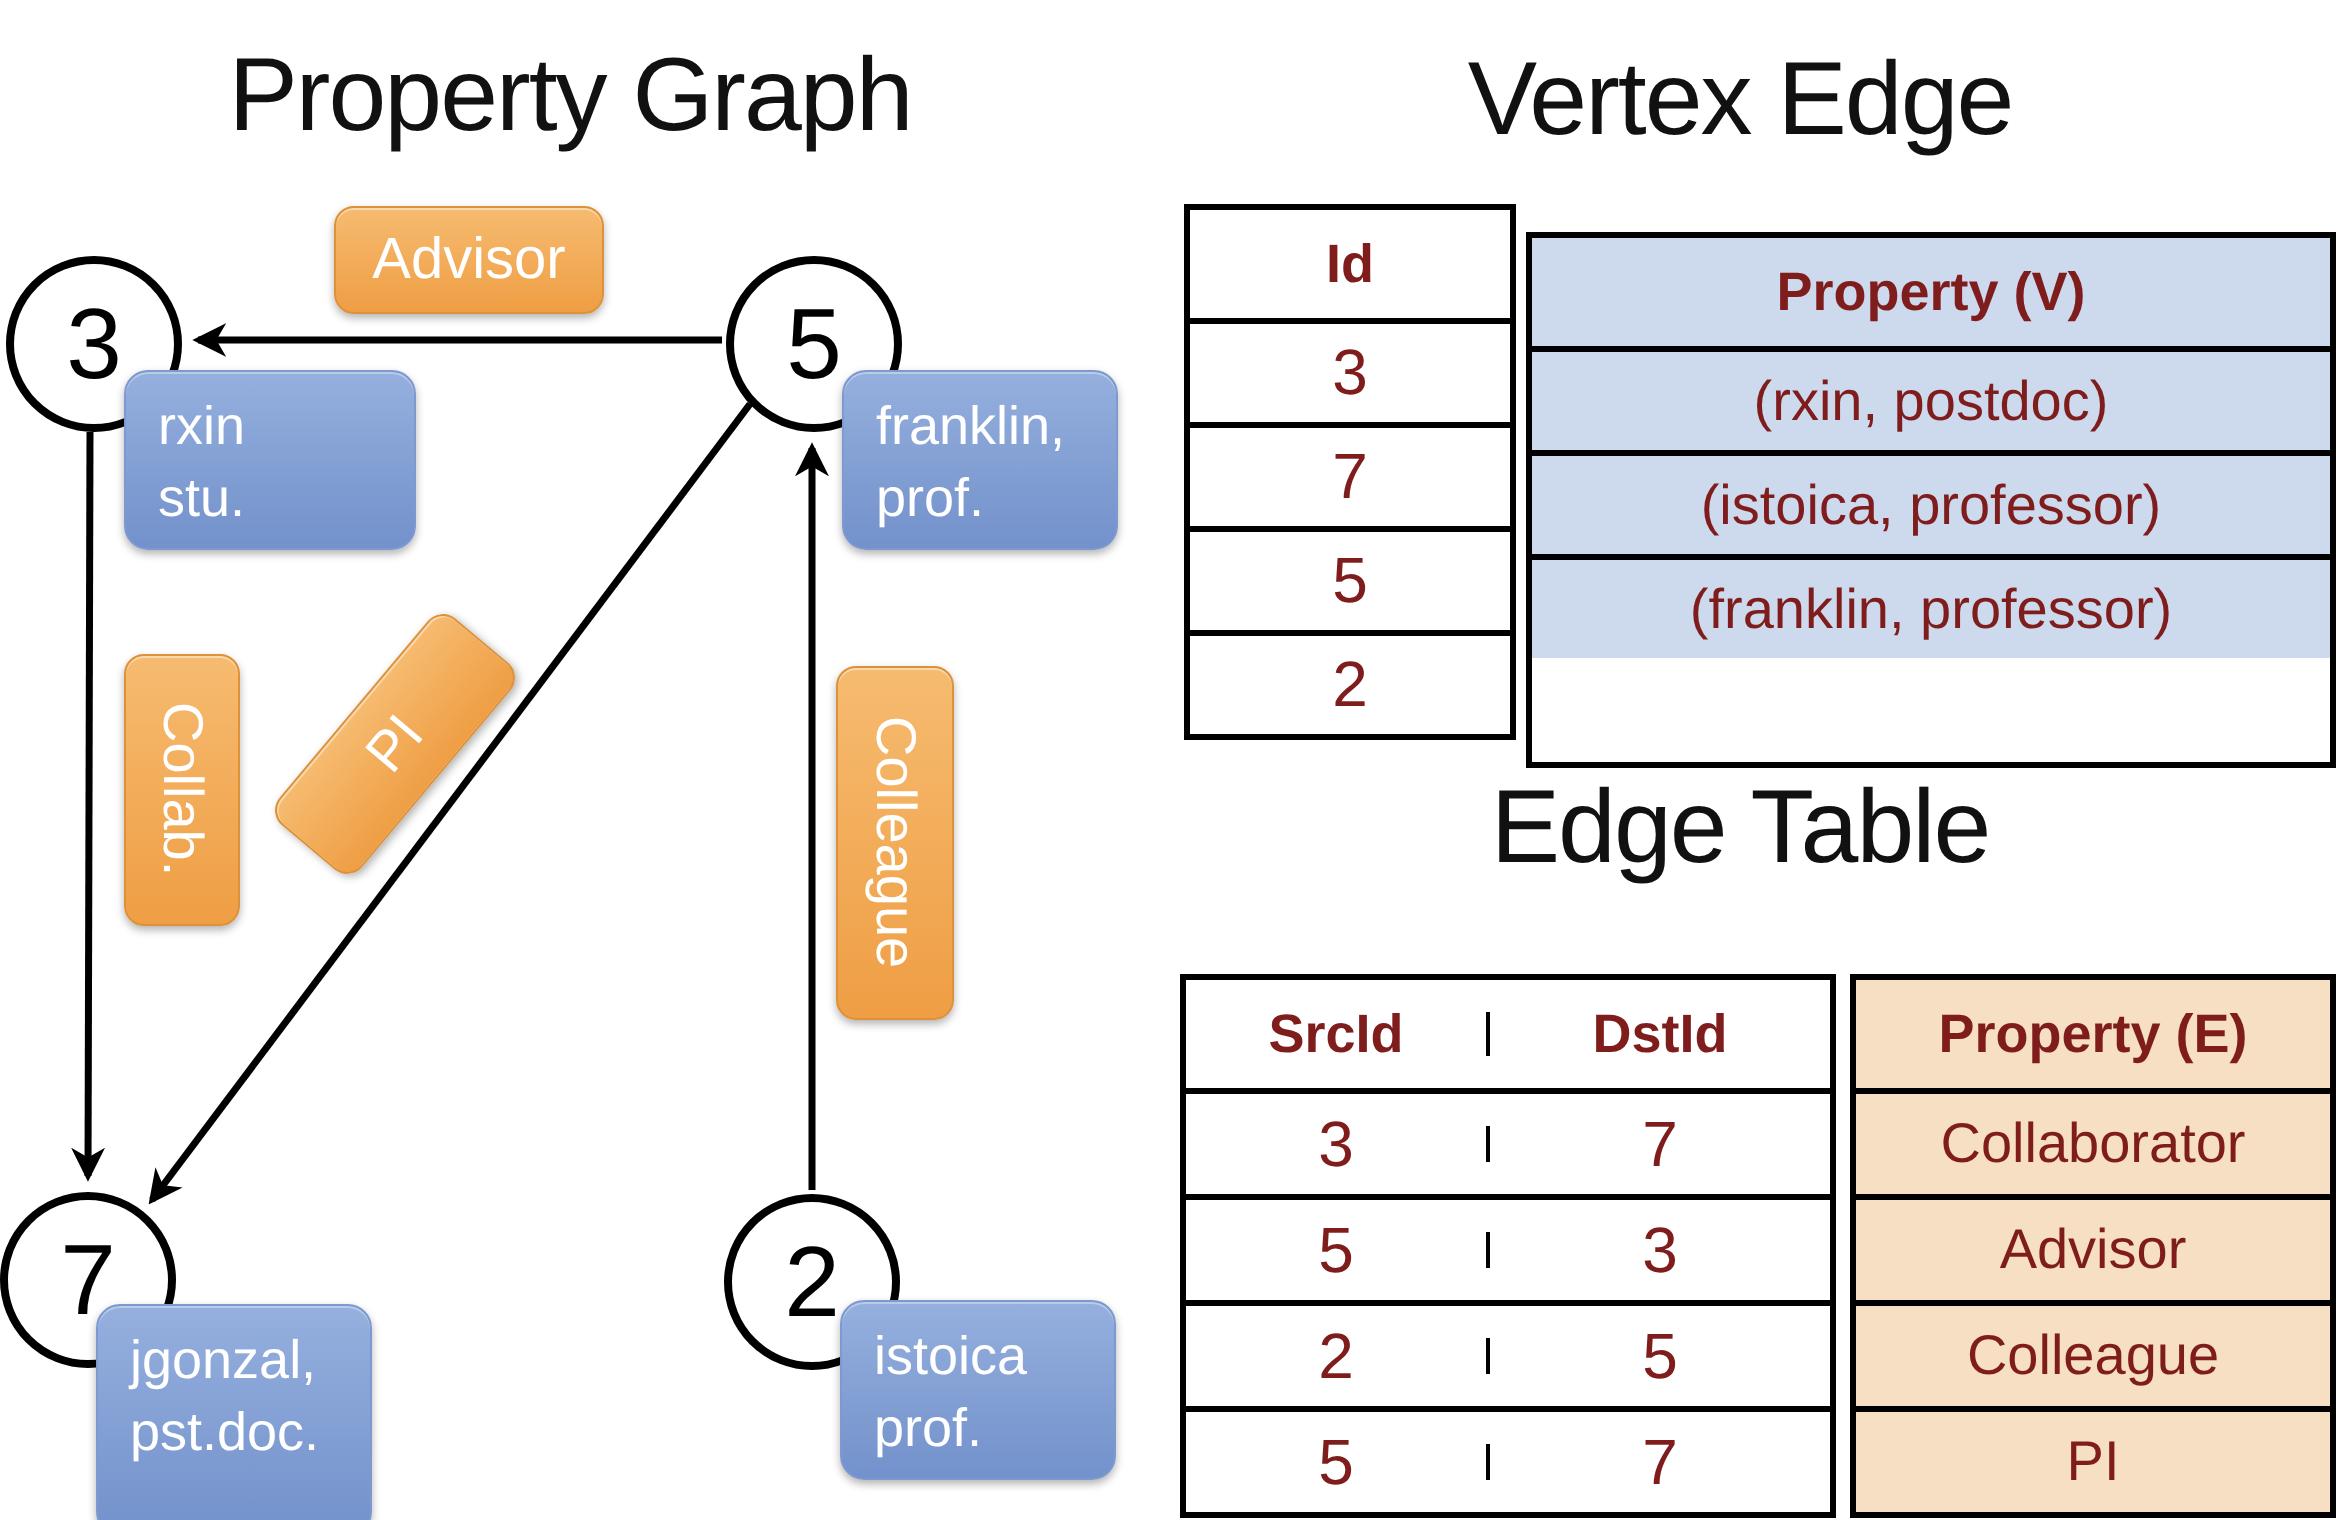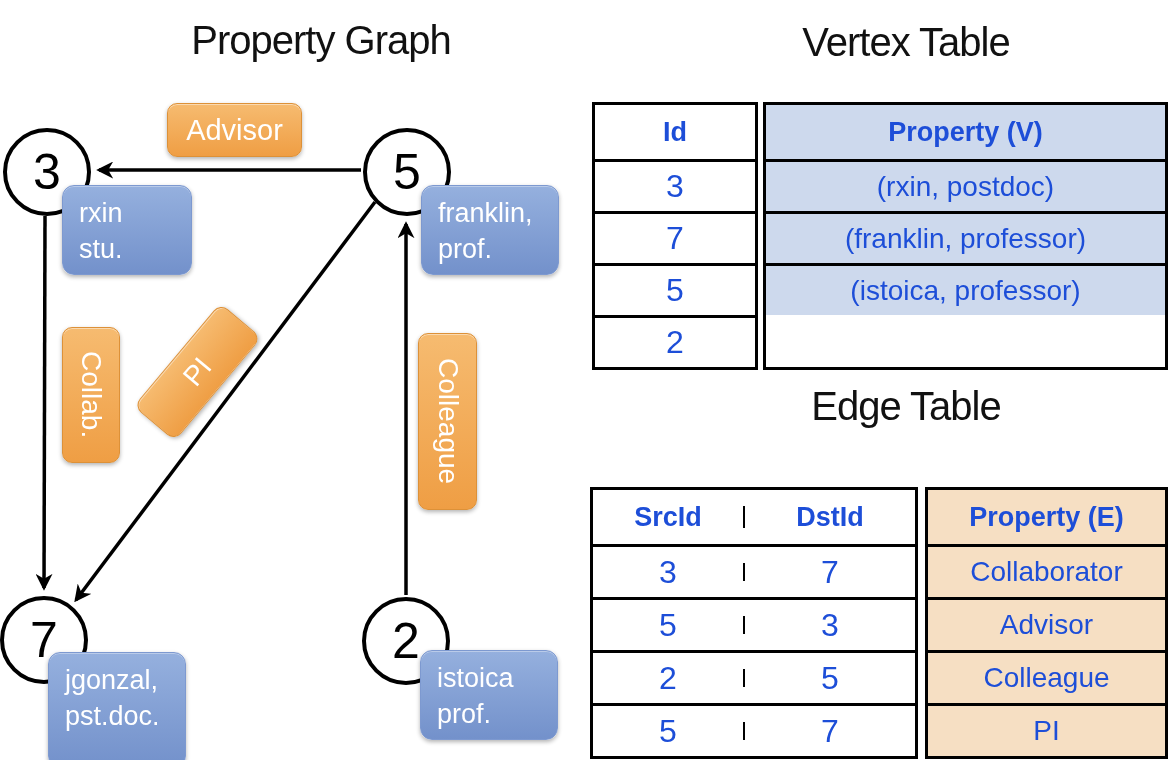--- a/index.html
+++ b/index.html
@@ -1,22 +1,22 @@
 <!DOCTYPE html>
 <html><head>
 <meta charset="utf-8">
 <style>
   html,body{margin:0;padding:0;background:#fff;}
   .canvas{
     position:relative;width:1170px;height:760px;background:#ffffff;
     font-family:"Liberation Sans", sans-serif;overflow:hidden;
   }
   .big-title{
-    position:absolute;text-align:center;font-size:40px;font-weight:300;
-    color:#111;letter-spacing:-1px;white-space:nowrap;padding-left:36px;
+    position:absolute;text-align:center;font-size:52px;font-weight:300;
+    color:#111;letter-spacing:-1px;white-space:nowrap;
   }
   
   .node{
     position:absolute;width:88px;height:88px;box-sizing:border-box;
     border:4px solid #000;border-radius:50%;background:#fff;z-index:2;
     display:flex;align-items:center;justify-content:center;
     font-size:50px;font-weight:300;color:#000;
   }
   
   .elabel{
@@ -38,21 +38,21 @@
   }
   .pbox div{white-space:nowrap;}
   svg.edges{position:absolute;left:0;top:0;z-index:1;}
   
   .tcol{
     position:absolute;box-sizing:border-box;border:3px solid #000;background:#fff;
     display:flex;flex-direction:column;
   }
   .trow{
     box-sizing:border-box;display:flex;align-items:center;justify-content:center;
-    font-size:32px;font-weight:300;color:#1d4ed8;white-space:nowrap;
+    font-size:32px;font-weight:300;color:#7f1d1d;white-space:nowrap;
   }
   .trow + .trow{border-top:3px solid #000;}
   .trow.hdr{font-weight:bold;font-size:27px;}
   .trow.propcell{font-size:28px;}
   .bluefill{background:#cdd9ed;}
   .tanfill{background:#f6dfc3;}
   .twocol{flex-direction:row;padding:16px;}
   .twocol > div{flex:none;display:flex;align-items:center;justify-content:center;height:100%;box-sizing:border-box;}
   .twocol > div + div{border-left:2px solid #000;}
 </style>
@@ -86,52 +86,52 @@
     </div>
   <div class="node" style="left:362px;top:597px;">
       <span>2</span>
     </div>
 
   <div class="elabel" style="left:167px;top:103px;width:135px;height:54px;font-size:29px;">Advisor</div>
   <div class="elabel vtext" style="left:62px;top:327px;width:58px;height:136px;">Collab.</div>
   <div class="elabel" style="left:130px;top:345px;width:135px;height:54px;transform:rotate(-50deg);">PI</div>
   <div class="elabel vtext" style="left:418px;top:333px;width:59px;height:177px;">Colleague</div>
 
-  <div class="pbox" style="left:62px;top:185px;width:130px;height:90px;">
+  <div class="pbox" style="left:62px;top:185px;width:146px;height:90px;">
     <div>rxin</div>
     <div>stu.</div>
   </div>
   <div class="pbox" style="left:421px;top:185px;width:138px;height:90px;">
     <div>franklin,</div>
     <div>prof.</div>
   </div>
   <div class="pbox" style="left:48px;top:652px;width:138px;height:116px;">
     <div>jgonzal,</div>
     <div>pst.doc.</div>
   </div>
   <div class="pbox" style="left:420px;top:650px;width:138px;height:90px;">
     <div>istoica</div>
     <div>prof.</div>
   </div>
 
-  <div class="big-title" style="left:592px;top:20px;width:556px;">Vertex Table</div>
+  <div class="big-title" style="left:592px;top:20px;width:556px;">Vertex Edge</div>
 
   <div class="tcol" style="left:592px;top:102px;width:166px;height:268px;">
     <div class="trow hdr" style="height:54px;">Id</div>
     <div class="trow" style="height:52px;">3</div>
     <div class="trow" style="height:52px;">7</div>
     <div class="trow" style="height:52px;">5</div>
     <div class="trow" style="height:52px;">2</div>
   </div>
 
-  <div class="tcol" style="left:763px;top:102px;width:405px;height:268px;">
+  <div class="tcol" style="left:763px;top:116px;width:405px;height:268px;">
     <div class="trow hdr bluefill" style="height:54px;">Property (V)</div>
     <div class="trow propcell bluefill" style="height:52px;">(rxin, postdoc)</div>
+    <div class="trow propcell bluefill" style="height:52px;">(istoica, professor)</div>
     <div class="trow propcell bluefill" style="height:52px;">(franklin, professor)</div>
-    <div class="trow propcell bluefill" style="height:52px;">(istoica, professor)</div>
   </div>
 
   <div class="big-title" style="left:592px;top:384px;width:556px;">Edge Table</div>
 
   <div class="tcol" style="left:590px;top:487px;width:328px;height:272px;">
     <div class="trow hdr twocol" style="height:54px;">
       <div style="width:150px;">SrcId</div>
       <div style="width:172px;">DstId</div>
     </div>
     <div class="trow twocol" style="height:53px;">

